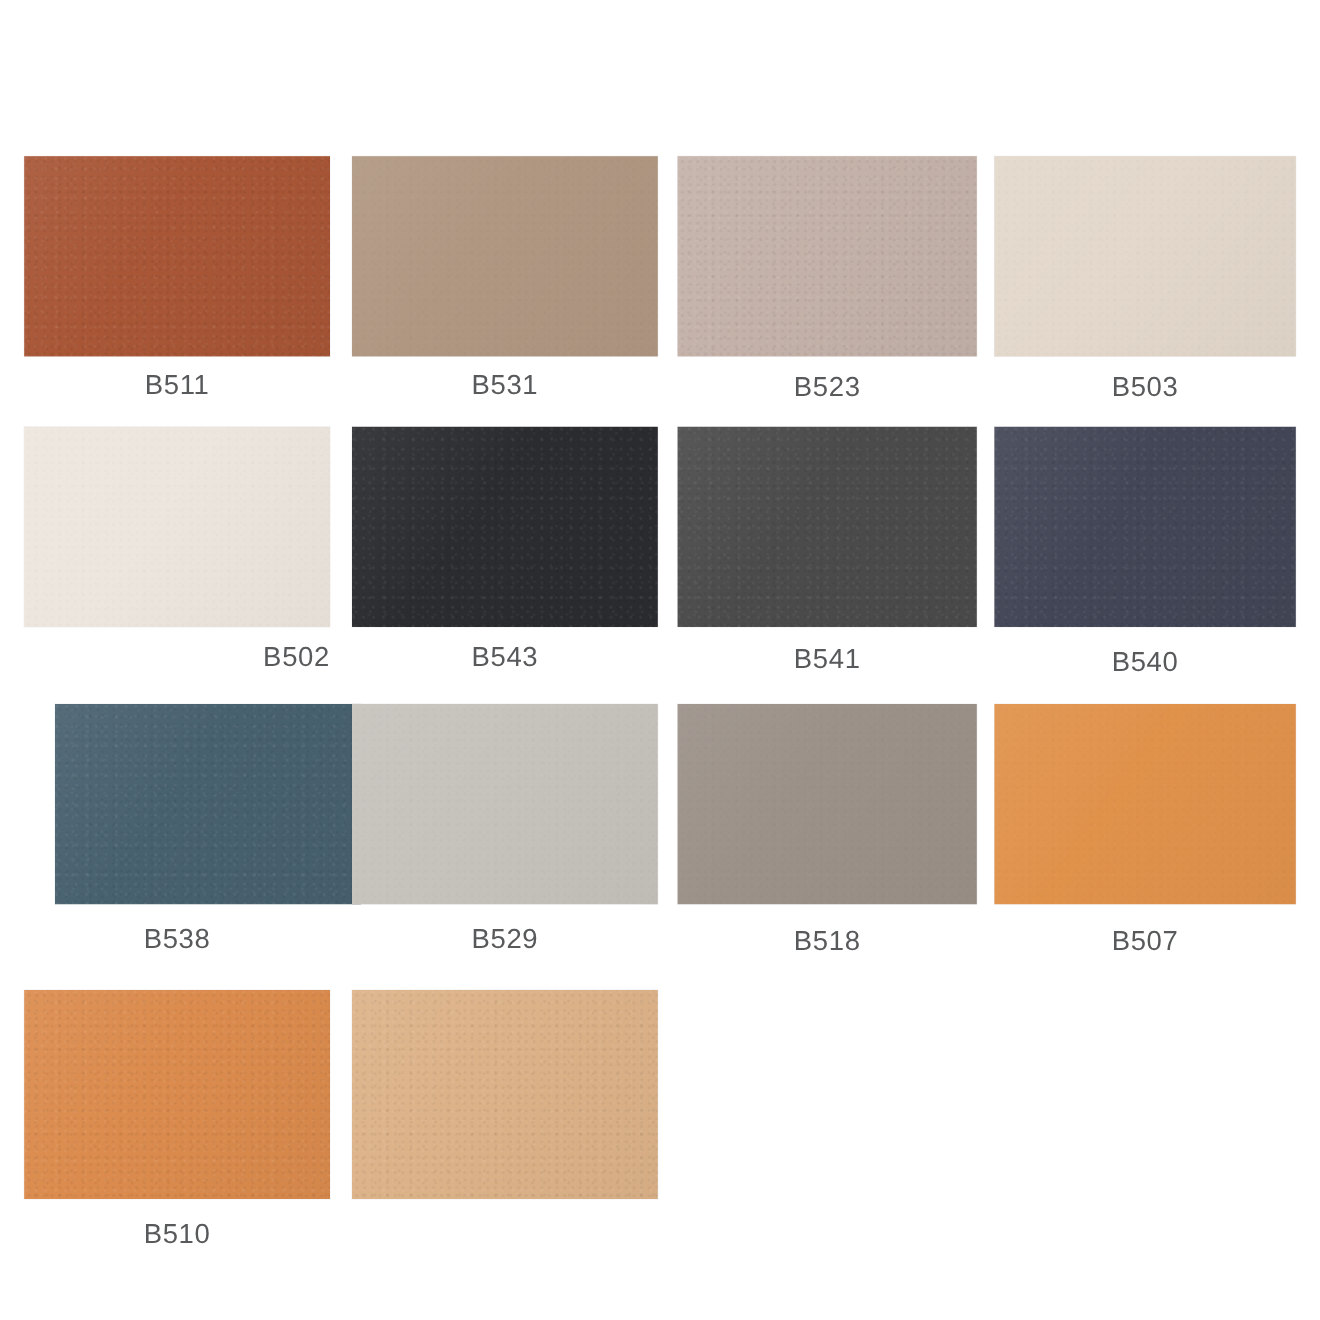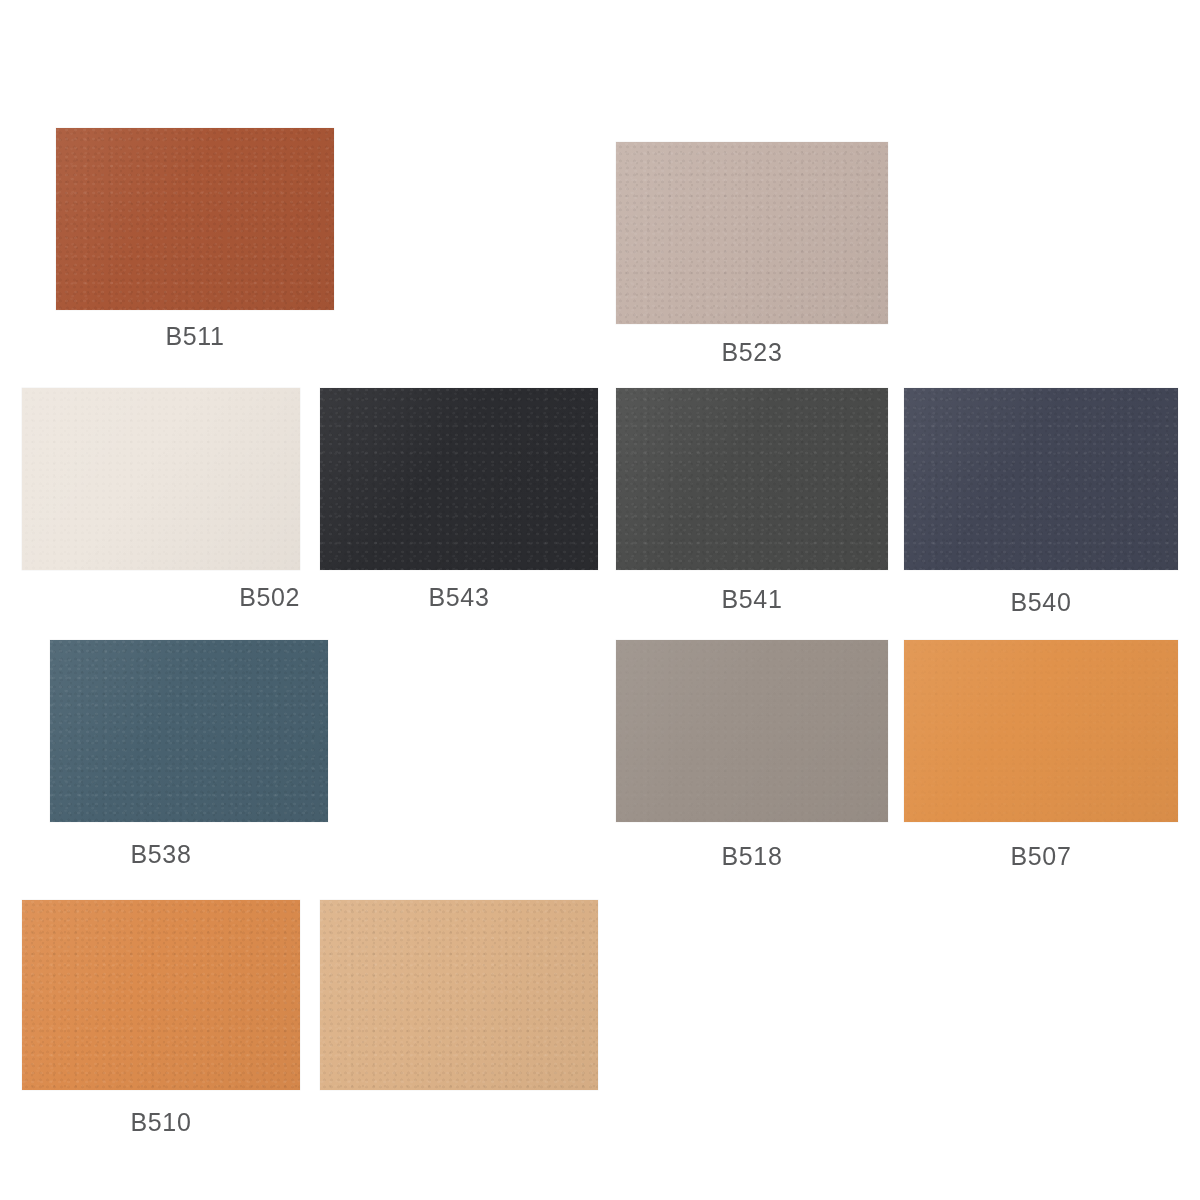--- a/index.html
+++ b/index.html
@@ -95,31 +95,43 @@
     color: #58595b;
     font-family: "Liberation Sans", sans-serif;
     white-space: nowrap;
   }
 </style>
 </head>
 <body>
 
 <div id="swatch-board" style="background: rgb(255, 255, 255);">
   <div class="swatch-grid" id="swatch-grid">
-      <div class="swatch-cell" style="left: 22px; top: 128px; width: 326px; margin-left: 34px;">
+      <div class="swatch-cell" style="left: 22px; top: 142px; width: 326px;">
         <div class="swatch-chip-wrap" style="width: 278px; height: 182px;">
           <div class="swatch-chip grainy" style="width: 278px; height: 182px; background-color: rgb(168, 86, 54);"></div>
         </div>
         <div class="swatch-label" style="width: 278px; top: 194px; color: rgb(88, 89, 91);">B511</div>
+      </div>
+      <div class="swatch-cell" style="left: 320px; top: 142px; width: 278px;">
+        <div class="swatch-chip-wrap" style="width: 278px; height: 182px;">
+          <div class="swatch-chip flat" style="width: 278px; height: 182px; background-color: rgb(176, 151, 130);"></div>
+        </div>
+        <div class="swatch-label" style="width: 278px; top: 194px; color: rgb(88, 89, 91);">B531</div>
       </div>
       <div class="swatch-cell" style="left: 616px; top: 142px; width: 272px; border-radius: 25px;">
         <div class="swatch-chip-wrap" style="width: 272px; height: 182px;">
           <div class="swatch-chip grainy" style="width: 272px; height: 182px; background-color: rgb(196, 178, 169);"></div>
         </div>
         <div class="swatch-label" style="width: 272px; top: 196px; color: rgb(88, 89, 91);">B523</div>
+      </div>
+      <div class="swatch-cell" style="left: 904px; top: 142px; width: 274px;">
+        <div class="swatch-chip-wrap" style="width: 274px; height: 182px;">
+          <div class="swatch-chip flat" style="width: 274px; height: 182px; background-color: rgb(227, 216, 203);"></div>
+        </div>
+        <div class="swatch-label" style="width: 274px; top: 196px; color: rgb(88, 89, 91);">B503</div>
       </div>
       <div class="swatch-cell" style="left: 22px; top: 388px; width: 278px;">
         <div class="swatch-chip-wrap" style="width: 278px; height: 182px;">
           <div class="swatch-chip flat" style="width: 278px; height: 182px; background-color: rgb(237, 230, 222);"></div>
         </div>
         <div class="swatch-label" style="width: 278px; top: 195px; color: rgb(88, 89, 91); text-align: right;">B502</div>
       </div>
       <div class="swatch-cell" style="left: 320px; top: 388px; width: 278px;">
         <div class="swatch-chip-wrap" style="width: 278px; height: 182px;">
           <div class="swatch-chip grainy" style="width: 278px; height: 182px; background-color: rgb(43, 44, 48);"></div>
@@ -137,20 +149,26 @@
           <div class="swatch-chip grainy" style="width: 274px; height: 182px; background-color: rgb(66, 70, 86);"></div>
         </div>
         <div class="swatch-label" style="width: 274px; top: 200px; color: rgb(88, 89, 91);">B540</div>
       </div>
       <div class="swatch-cell" style="left: 22px; top: 640px; width: 278px; padding-left: 28px;">
         <div class="swatch-chip-wrap" style="width: 278px; height: 182px;">
           <div class="swatch-chip grainy" style="width: 278px; height: 182px; background-color: rgb(72, 97, 111);"></div>
         </div>
         <div class="swatch-label" style="width: 278px; top: 200px; color: rgb(88, 89, 91);">B538</div>
       </div>
+      <div class="swatch-cell" style="left: 320px; top: 640px; width: 278px;">
+        <div class="swatch-chip-wrap" style="width: 278px; height: 182px;">
+          <div class="swatch-chip flat" style="width: 278px; height: 182px; background-color: rgb(198, 194, 188);"></div>
+        </div>
+        <div class="swatch-label" style="width: 278px; top: 200px; color: rgb(88, 89, 91);">B529</div>
+      </div>
       <div class="swatch-cell" style="left: 616px; top: 640px; width: 224px; text-decoration: underline;">
         <div class="swatch-chip-wrap" style="width: 272px; height: 182px;">
           <div class="swatch-chip flat" style="width: 272px; height: 182px; background-color: rgb(155, 145, 137);"></div>
         </div>
         <div class="swatch-label" style="width: 272px; top: 202px; color: rgb(88, 89, 91);">B518</div>
       </div>
       <div class="swatch-cell" style="left: 904px; top: 640px; width: 274px;">
         <div class="swatch-chip-wrap" style="width: 274px; height: 182px;">
           <div class="swatch-chip flat" style="width: 274px; height: 182px; background-color: rgb(224, 146, 75);"></div>
         </div>

